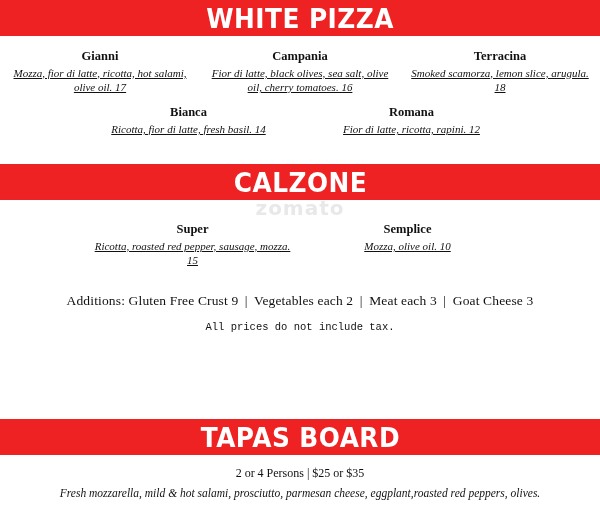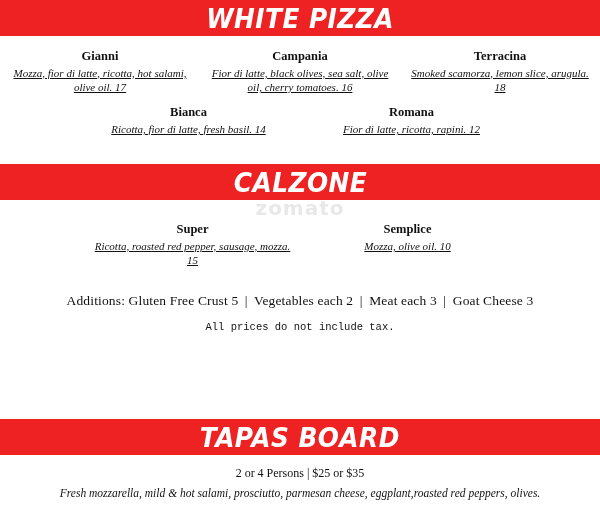--- a/index.html
+++ b/index.html
@@ -23,21 +23,20 @@
   }
 
   
   .banner {
     background: #ee2222;
     width: 100%;
     height: 36px;
     display: flex;
     align-items: center;
     justify-content: center;
-    font-style: italic;
   }
   .banner-title {
     color: #ffffff;
     font-family: "DejaVu Sans", sans-serif;
     font-weight: bold;
     font-size: 27px;
     letter-spacing: 0.5px;
     line-height: 1;
     transform: scaleX(0.92);
     white-space: nowrap;
@@ -188,21 +187,21 @@
         <div class="item-desc">Ricotta, roasted red pepper, sausage, mozza. 15</div>
       </div>
       <div class="item">
         <div class="item-name">Semplice</div>
         <div class="item-desc">Mozza, olive oil. 10</div>
       </div>
     </div>
 
     <div class="additions">
       <span>Additions:</span>
-      <span>Gluten Free Crust  5</span>
+      <span>Gluten Free Crust  9</span>
       <span class="sep">|</span>
       <span>Vegetables each 2</span>
       <span class="sep">|</span>
       <span>Meat each 3</span>
       <span class="sep">|</span>
       <span>Goat Cheese 3</span>
     </div>
 
     <div class="taxnote">All prices do not include tax.</div>
   </div>

